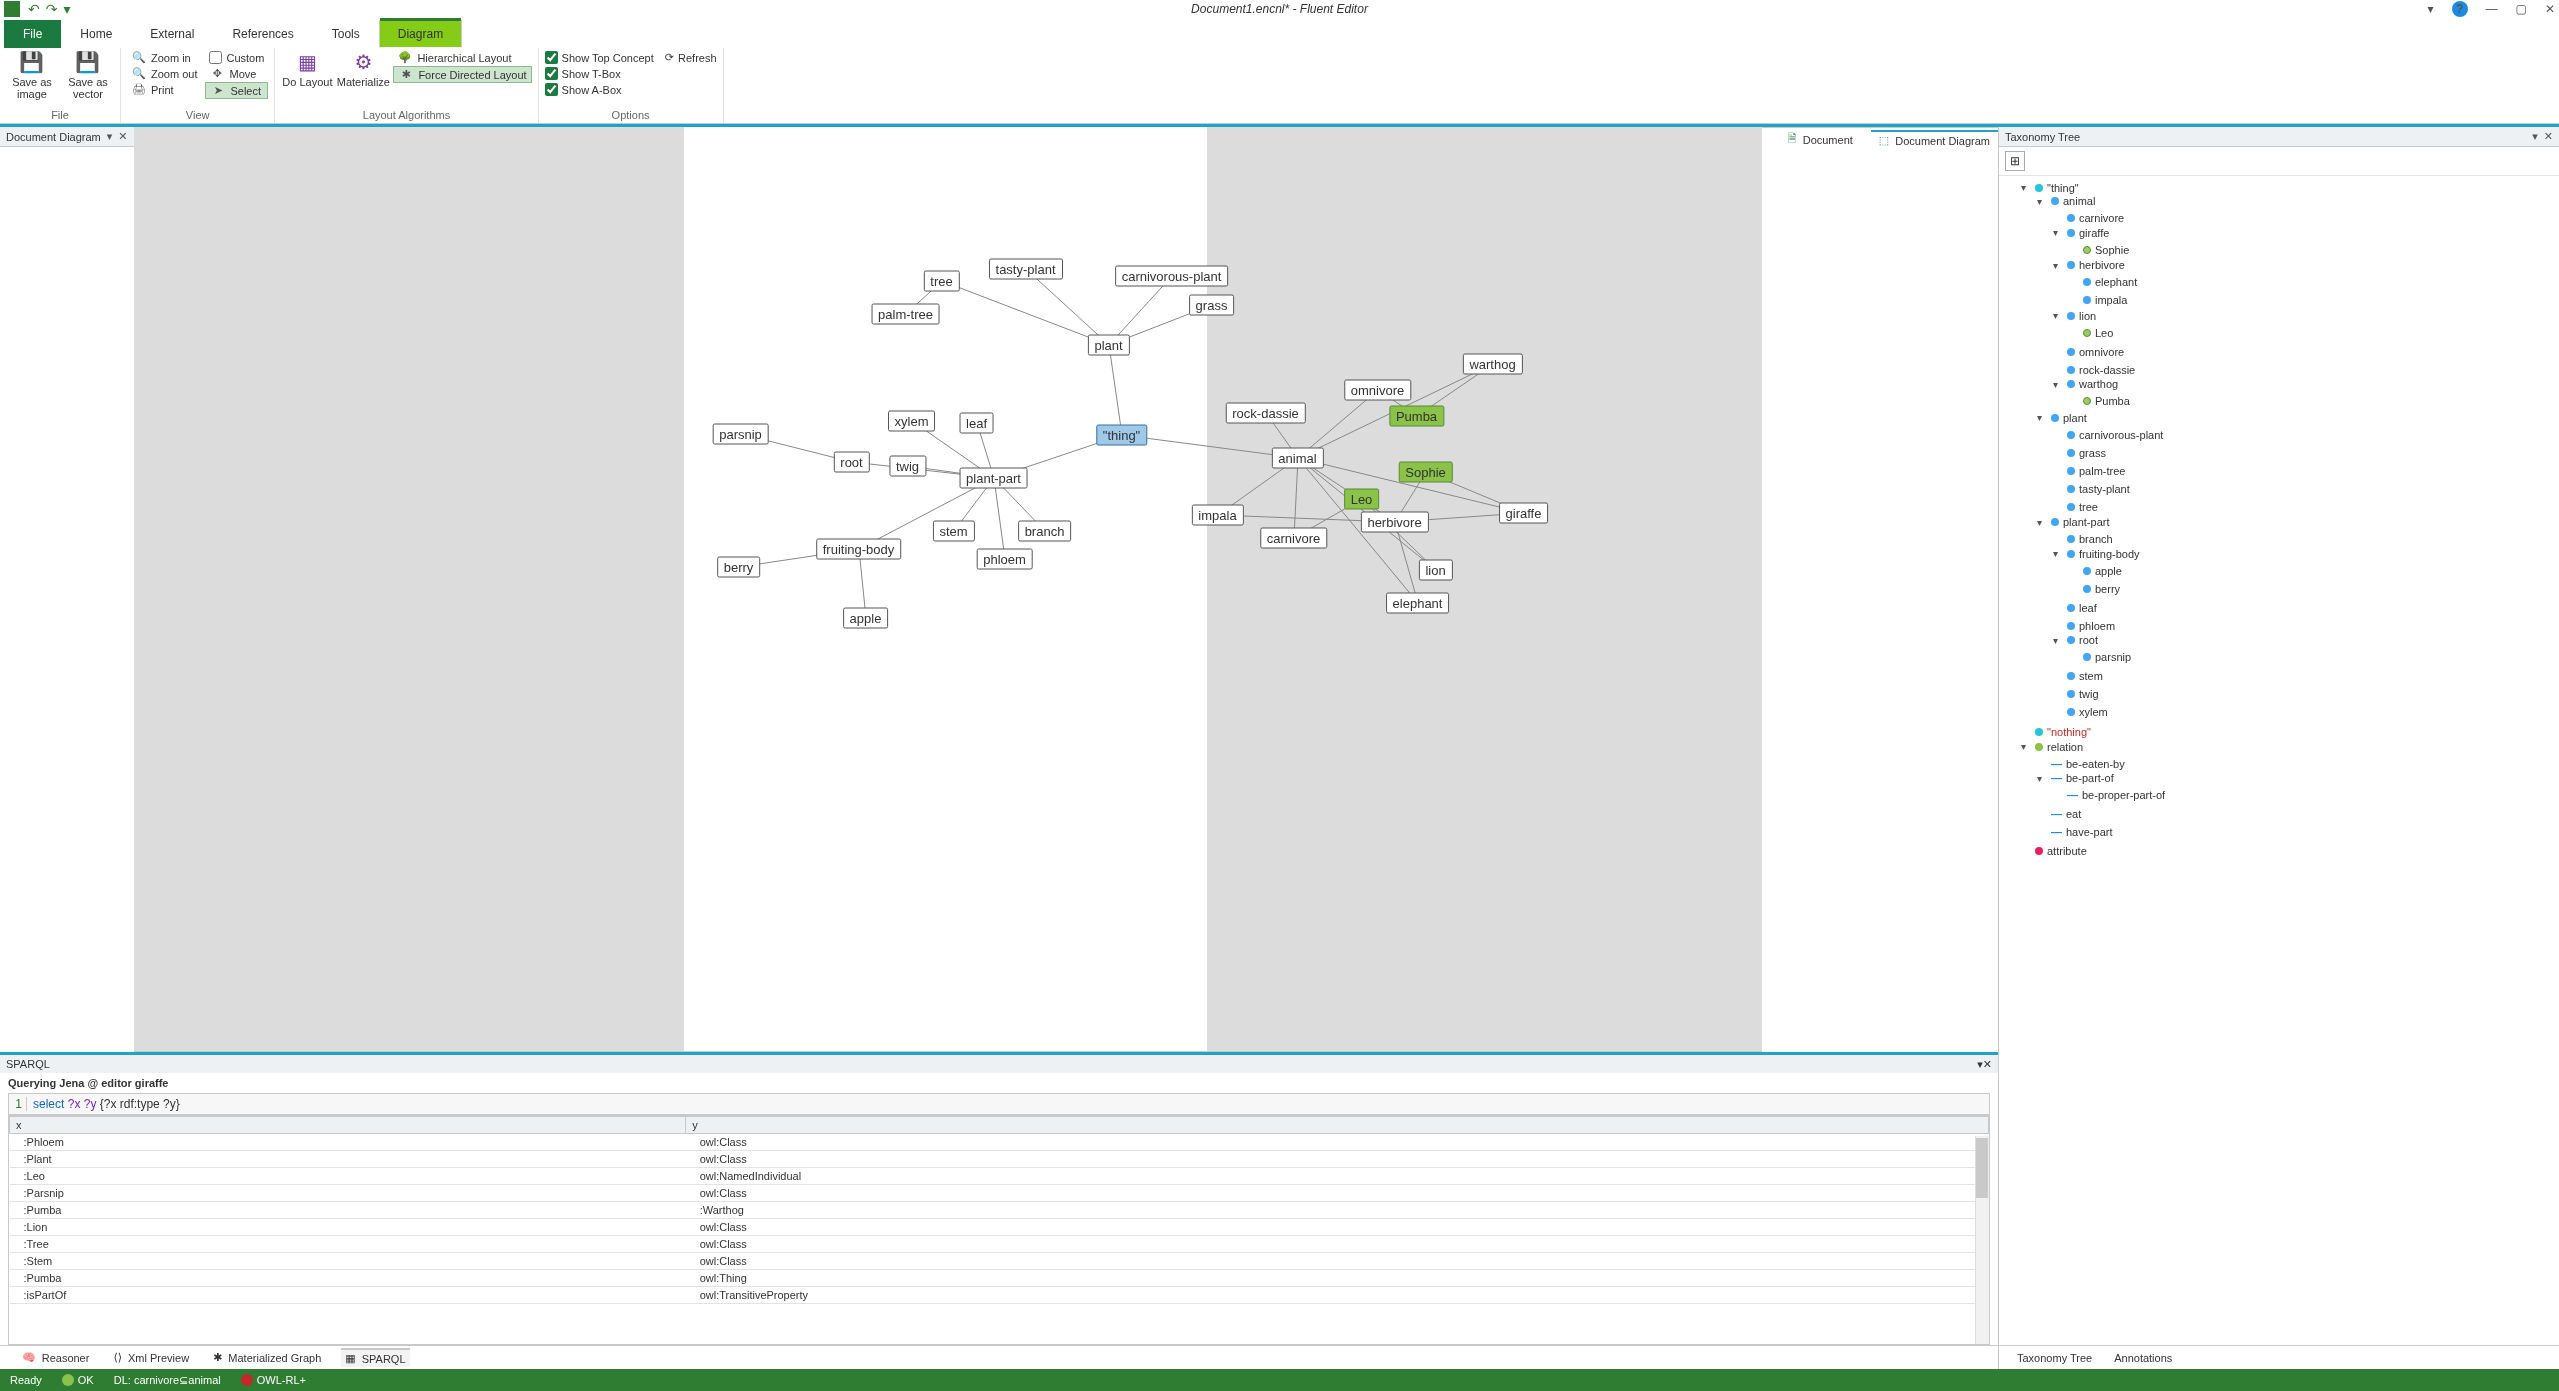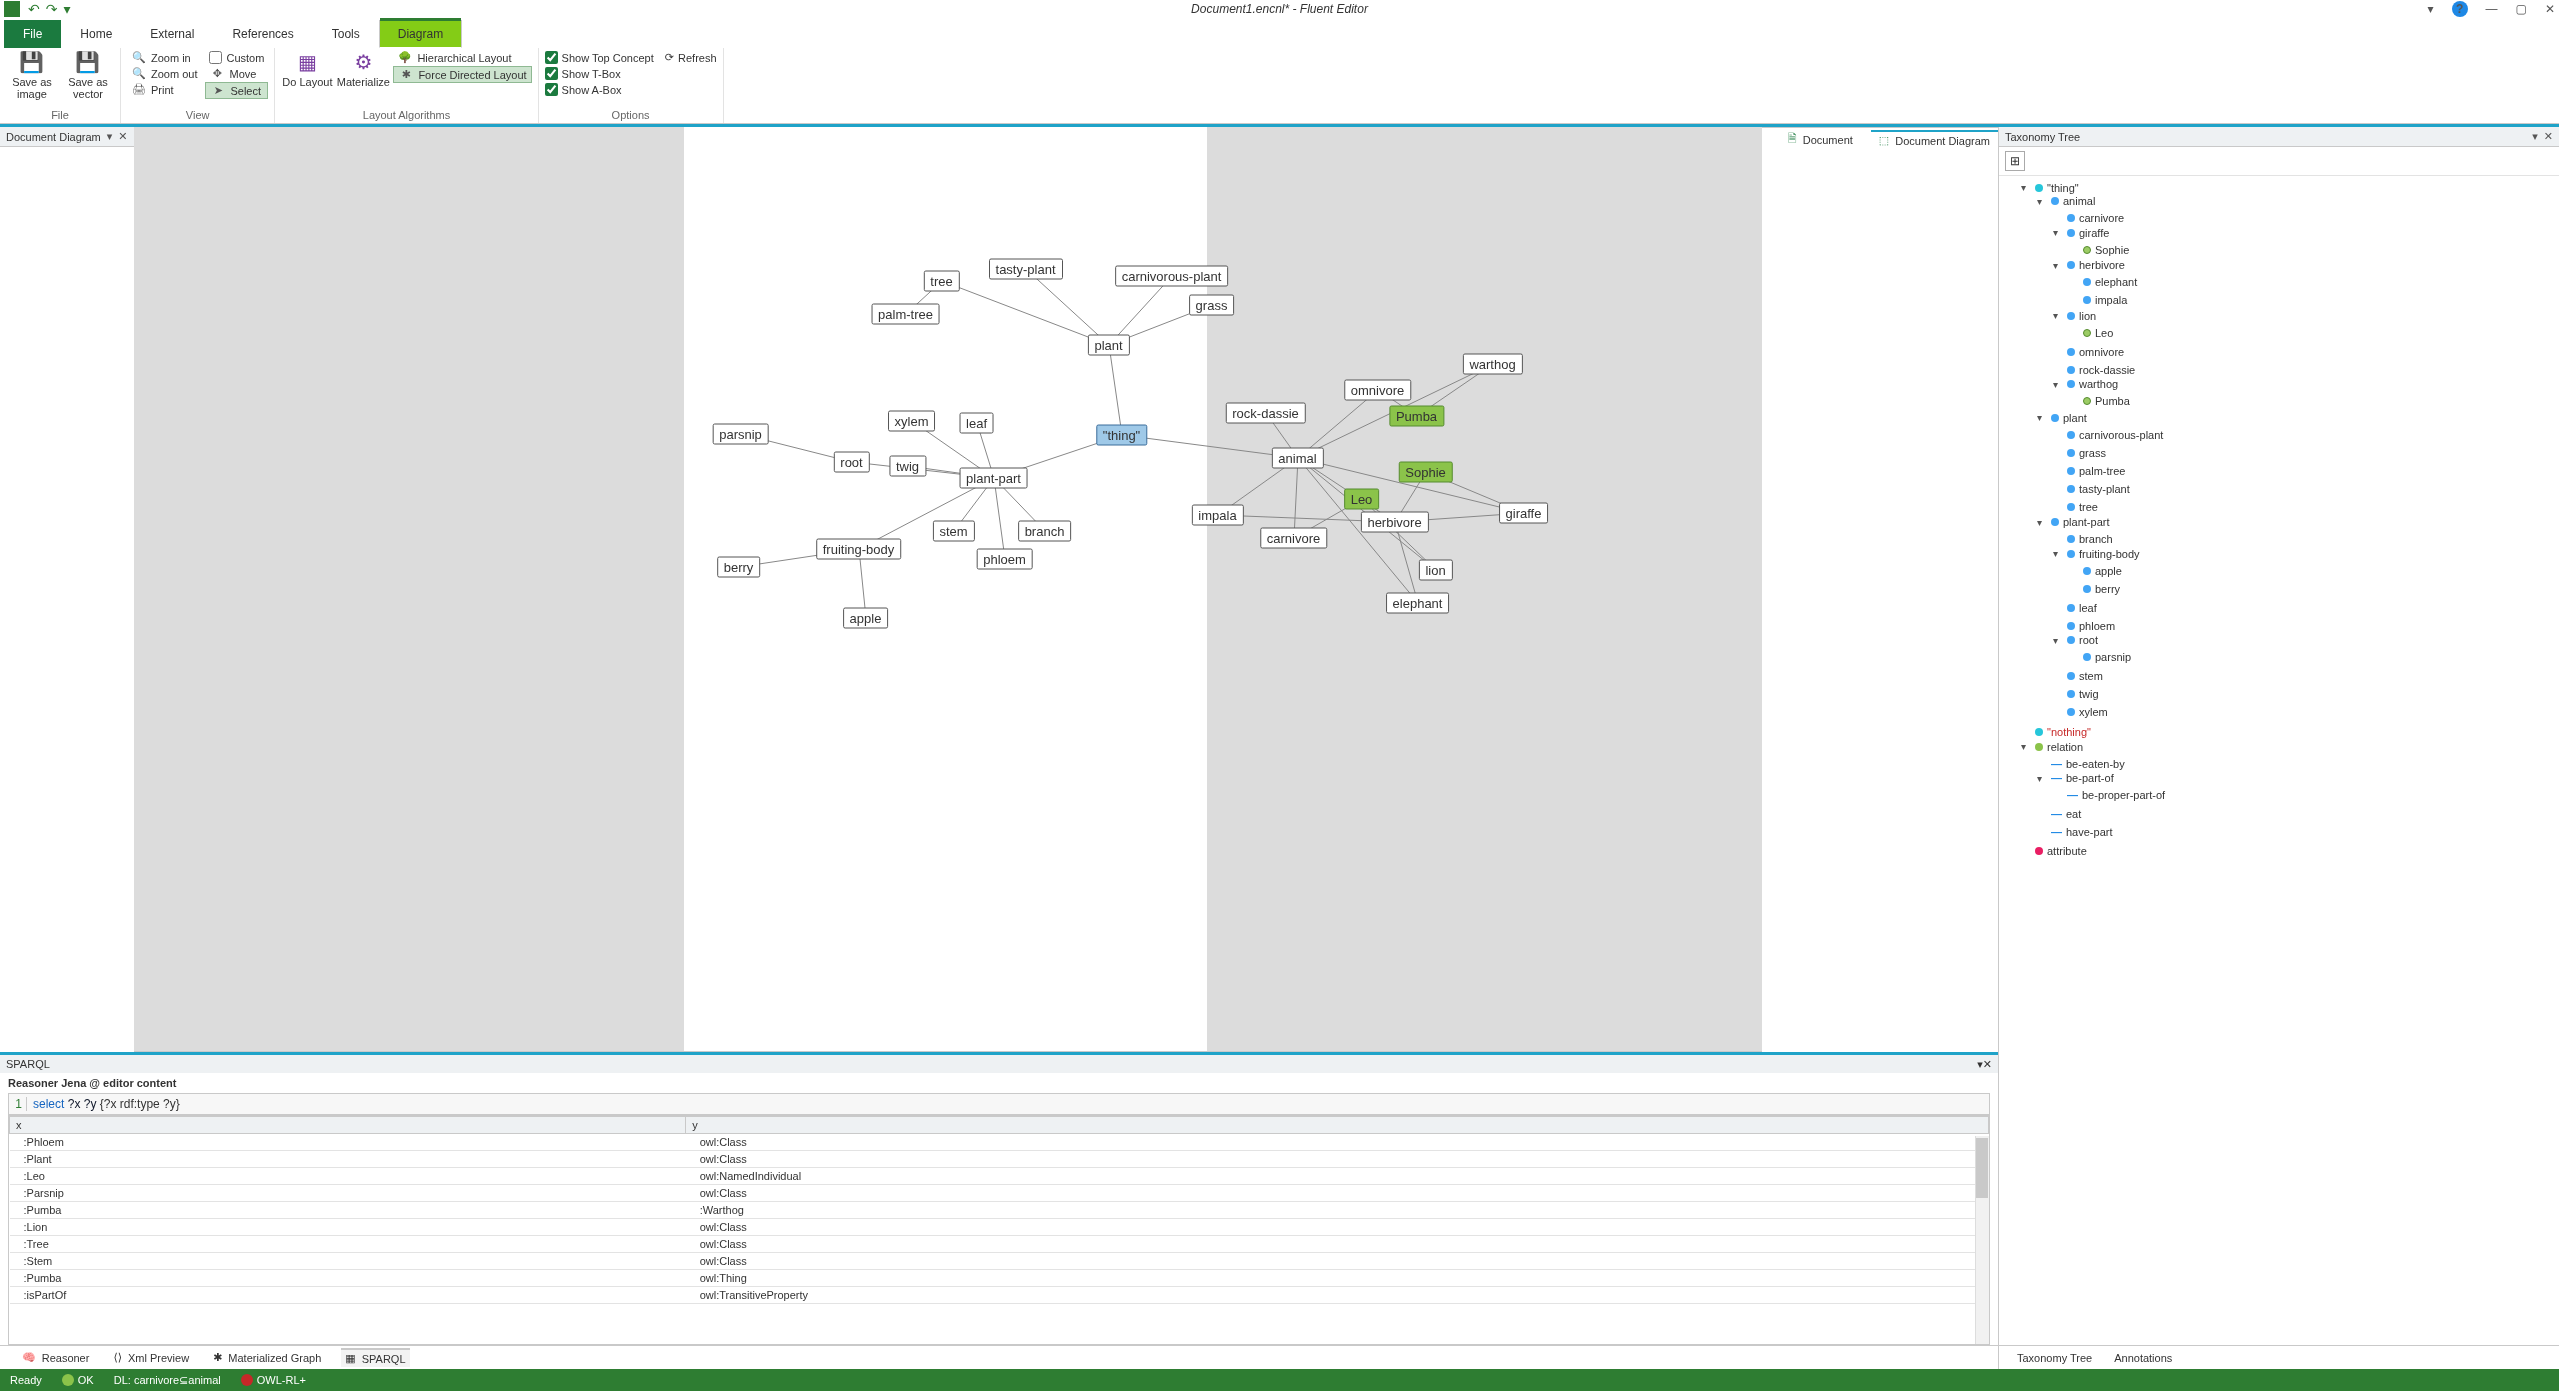--- a/index.html
+++ b/index.html
@@ -67,21 +67,21 @@
 .doctabs .glyph { color:#1b7a3f;}
 
 
 .sparqlpane { display:flex; flex-direction:column; border-top:3px solid #1fa3c8;}
 .sparqlhdr { background:#eef1f3; height:18px; display:flex; align-items:center; justify-content:space-between; padding:0 6px; font-size:11px;}
 .querymeta { font-weight:bold; font-size:11px; padding:4px 8px;}
 .codebox { background:#f7f7f7; border:1px solid #c9c9c9; margin:0 8px; height:22px; display:flex; align-items:center; font-family:Consolas,monospace; font-size:12px;}
 .codebox .gutter { width:18px; text-align:right; padding-right:4px; color:#2e7d32; border-right:1px solid #c9c9c9;}
 .codebox .code { padding-left:6px; }
 .codebox .kw { color:#1565c0;}
-.codebox .var { color:#0f172a;}
+.codebox .var { color:#6d28d9;}
 .btnrow { display:flex; gap:8px; padding:6px 8px; align-items:center;}
 .btnrow button { font-size:11px; padding:2px 14px; background:#f3f3f3; border:1px solid #aaa; cursor:pointer;}
 .btnrow .spacer { flex:1;}
 .resultgrid { margin:0 8px; border:1px solid #c9c9c9; height:230px; overflow:hidden; position:relative;}
 .resultgrid table { width:100%; border-collapse:collapse; font-size:11px;}
 .resultgrid th { text-align:left; background:#eef1f3; border:1px solid #c9c9c9; padding:2px 6px; font-weight:normal;}
 .resultgrid td { border-bottom:1px solid #e3e3e3; padding:2px 14px;}
 .resultgrid .scrolltrack { position:absolute; right:0; top:20px; bottom:0; width:14px; background:#f1f1f1; border-left:1px solid #ddd;}
 .resultgrid .scrollthumb { position:absolute; right:1px; top:22px; width:12px; height:60px; background:#c9c9c9;}
 
@@ -321,21 +321,21 @@
             <span>Document Diagram</span>
           </div>
       </div>
     </div>
 
     <div class="sparqlpane">
       <div class="sparqlhdr">
         <span>SPARQL</span>
         <span class="controls"><span>▾</span><span>✕</span></span>
       </div>
-      <div class="querymeta">Reasoner Jena @ editor content</div>
+      <div class="querymeta">Querying Jena @ editor giraffe</div>
       <div class="codebox">
         <div class="gutter">1</div>
         <div class="code"><span class="kw">select</span> <span class="var">?x ?y</span> <span>{?x rdf:type ?y}</span></div>
       </div>
       <div class="resultgrid">
         <table id="restable">
           <thead>
               <tr>
             <th>x</th>
             <th>y</th>

